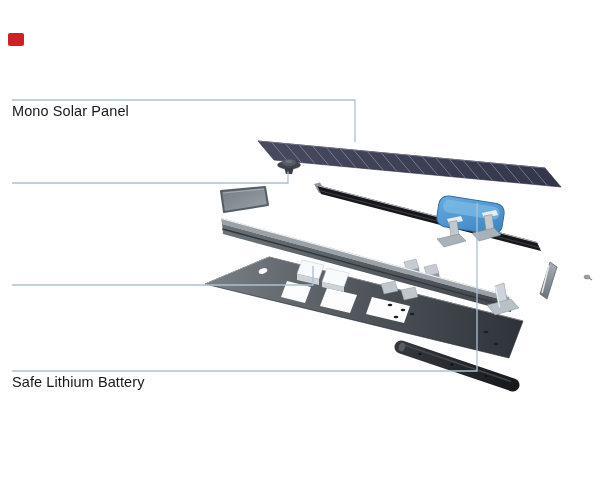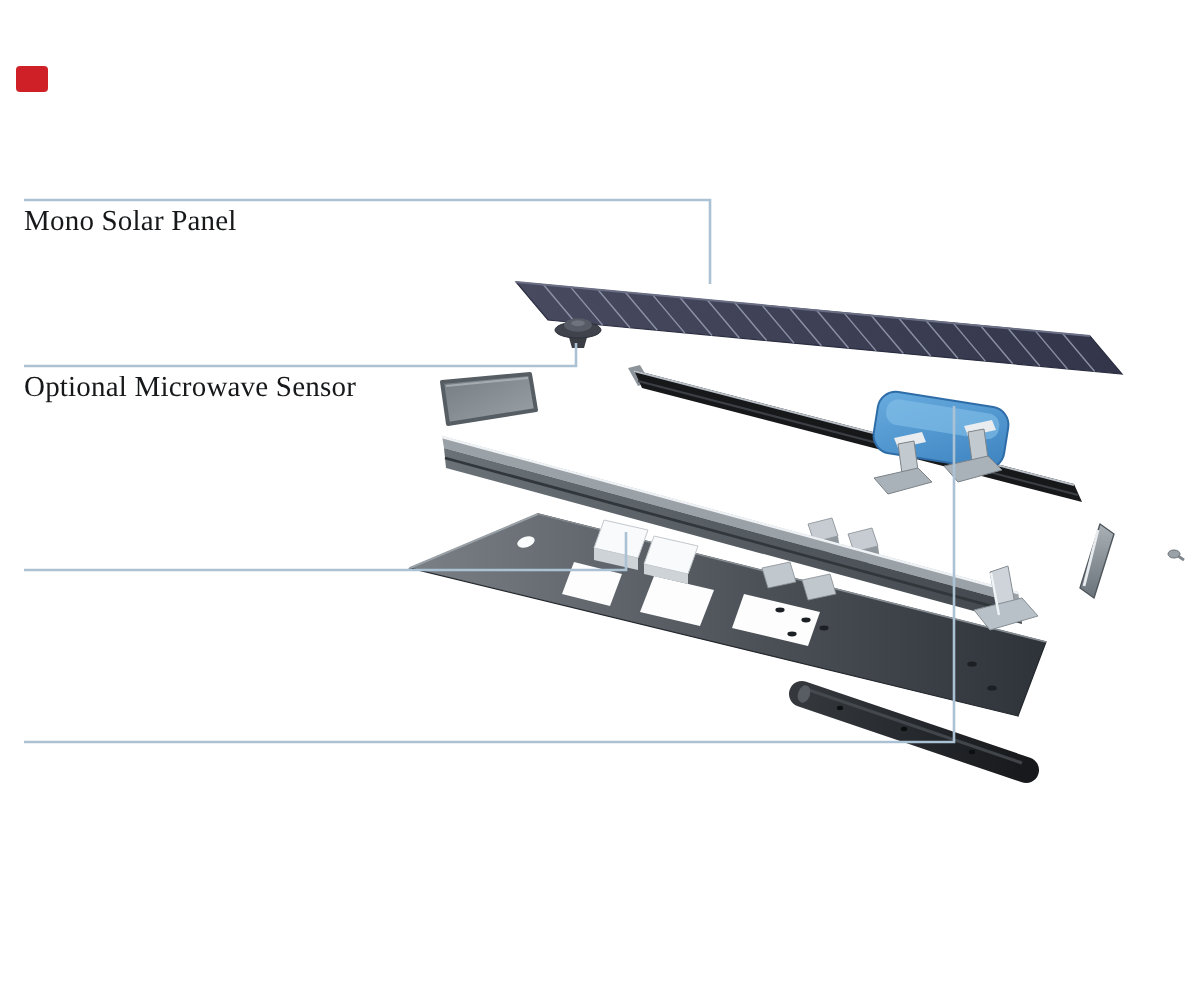--- a/index.html
+++ b/index.html
@@ -1,17 +1,17 @@
 <!DOCTYPE html>
 <html style="--page-bg: #ffffff; --label-text: #17181a; --leader-line: #abc1d4; --brand-red: #cf2027; --solar-panel: #42455a; --battery-blue: #4a90cb; --rail-black: #17181a; --metal-light: #c6ccd2; --metal-dark: #4c5257;"><head>
 <meta charset="utf-8">
 <style>
   html,body{margin:0;padding:0;background:#fff;}
   .stage{position:relative;width:600px;height:500px;background:var(--page-bg,#fff);overflow:hidden;
-         font-family:Liberation Serif, serif;}
+         font-family:Liberation Sans, sans-serif;}
   .stage svg{position:absolute;left:0;top:0;}
   .callout-label{position:absolute;left:12px;font-size:14.5px;line-height:17px;
                  color:var(--label-text,#17181a);letter-spacing:.1px;white-space:nowrap;}
   .brand{position:absolute;left:8px;top:33px;width:16px;height:13px;border-radius:2px;
          background:var(--brand-red,#cf2027);}
   .leader{fill:none;stroke:var(--leader-line,#abc1d4);stroke-width:1.3px;}
   [data-name="solar-panel-cells"] line{stroke:#9aa0b5;stroke-width:.7;opacity:.85;}
 </style>
 </head>
 <body>
@@ -186,14 +186,14 @@
 
     <path class="leader" d="M12,100 H355 V142" data-name="leader-line-solar-panel"></path>
     <path class="leader" d="M12,183 H288 V171.5" data-name="leader-line-microwave-sensor"></path>
     <path class="leader" d="M12,285 H313 V266" data-name="leader-line-led-module"></path>
     <path class="leader" d="M12,371 H477 V203" data-name="leader-line-lithium-battery"></path>
   </svg>
 
   <div class="brand" data-name="brand-logo"></div>
 
   <div class="callout-label" style="top:103px" data-name="label-mono-solar-panel">Mono Solar Panel</div>
-  <div class="callout-label" style="top:186px" data-name="label-optional-microwave-sensor">Optional Microwave Sensor</div>
+  <div class="callout-label" style="top:374px" data-name="label-safe-lithium-battery">Safe Lithium Battery</div>
 </div>
 
 </body></html>

